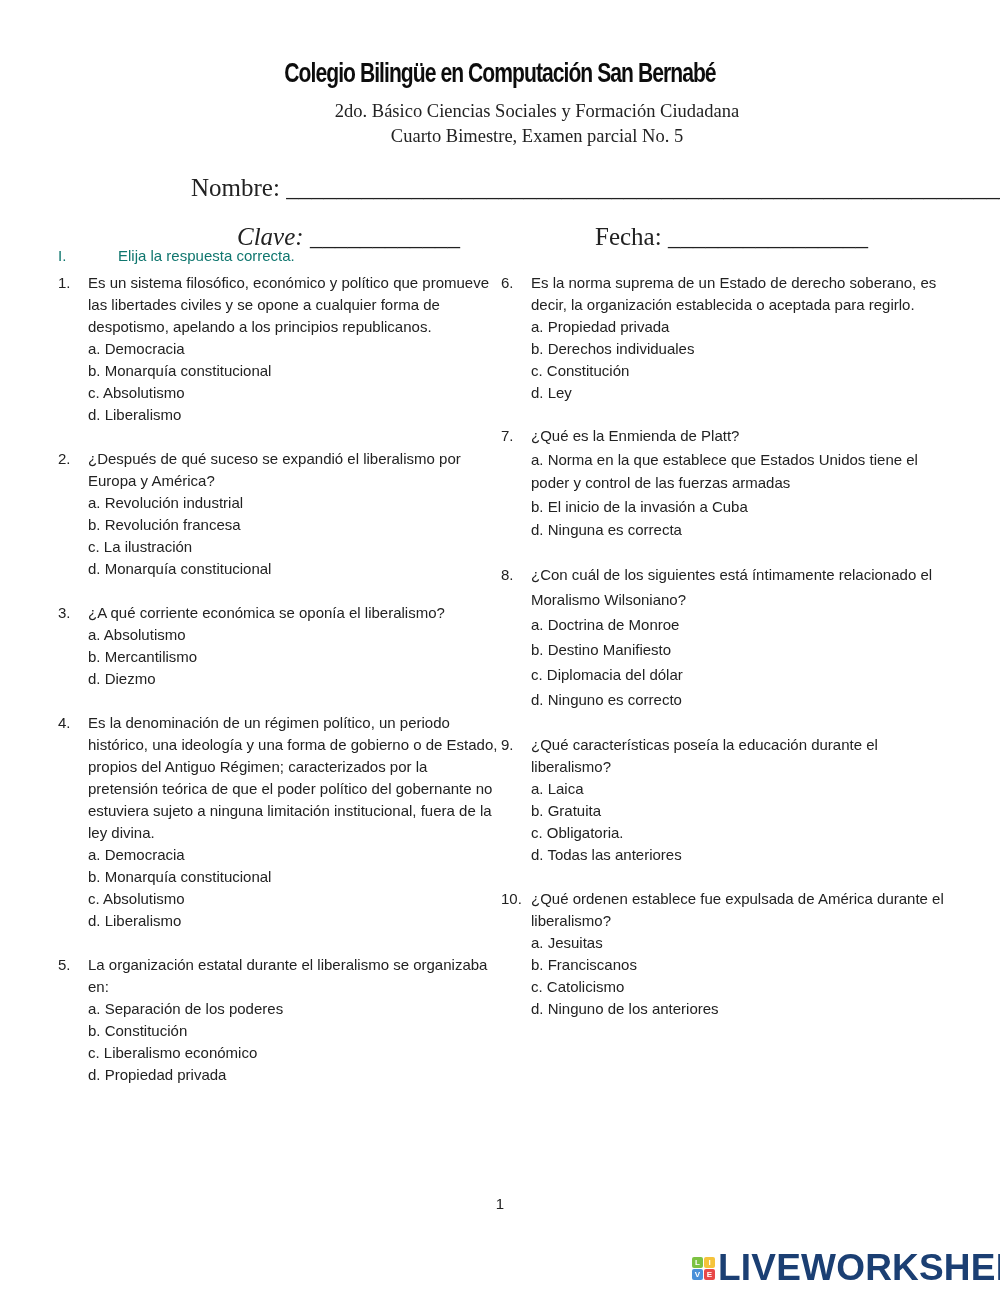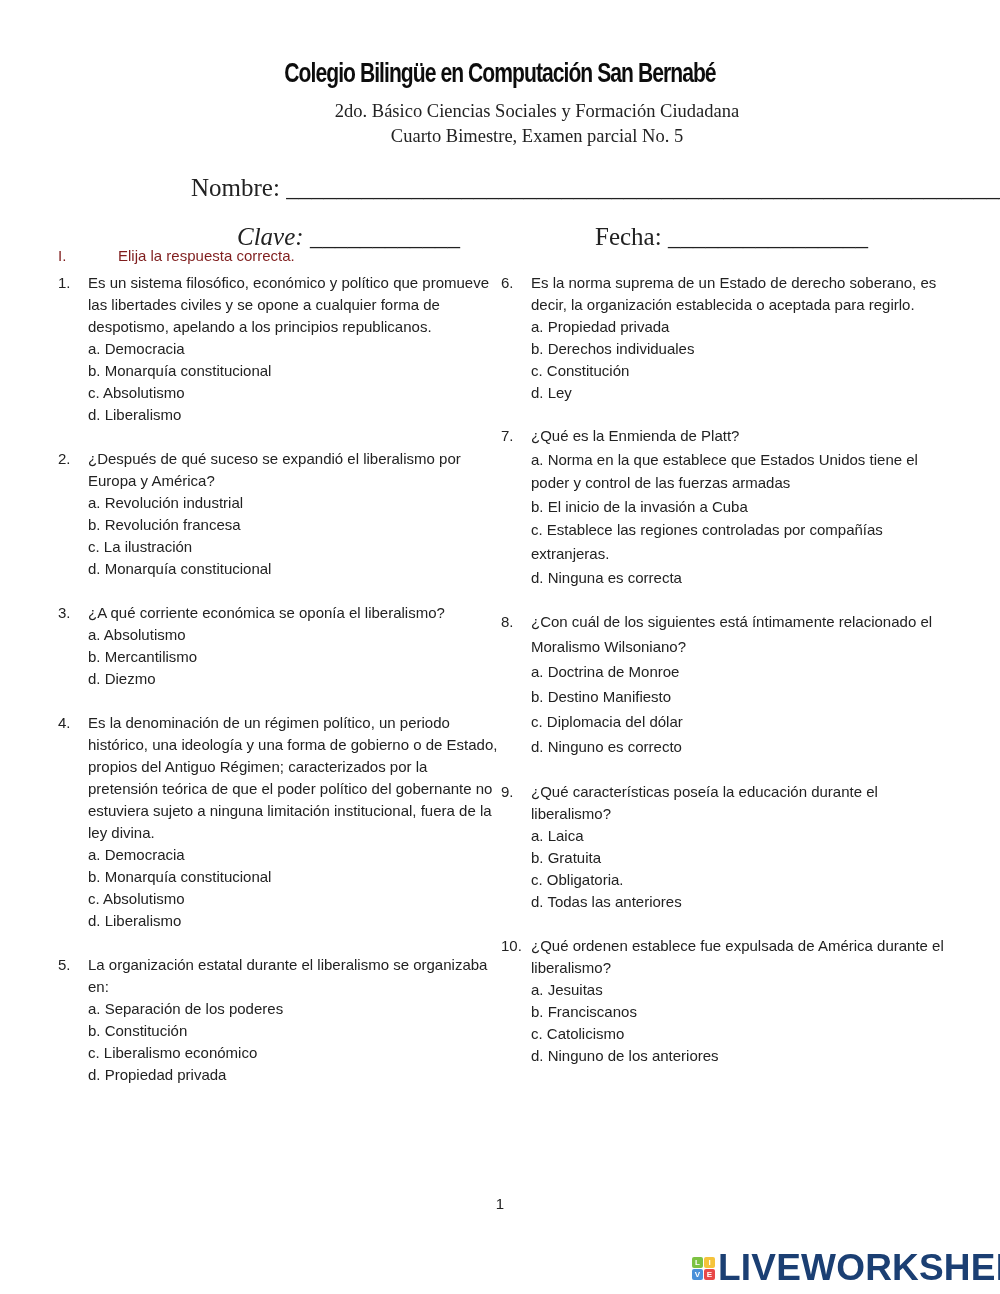--- a/index.html
+++ b/index.html
@@ -13,21 +13,21 @@
   .subtitle {
     position: absolute; left: 0; width: 1000px; text-align: center;
     font-family: "Liberation Serif", "DejaVu Serif", serif; font-size: 18.5px; color: #222; padding-left: 37px;
   }
   .field {
     position: absolute; font-family: "Liberation Serif", "DejaVu Serif", serif; font-size: 25px; color: #222;
     white-space: nowrap;
   }
   .section {
     position: absolute; left: 58px; top: 247px; font-family: "Liberation Sans", "DejaVu Sans", sans-serif;
-    font-size: 15px; color: #7f1d1d; white-space: nowrap;
+    font-size: 15px; color: #0f766e; white-space: nowrap;
   }
   .section .num { display: inline-block; width: 60px; }
   .col { position: absolute; top: 272px; font-family: "Liberation Sans", "DejaVu Sans", sans-serif; font-size: 15px; color: #222; }
   .col-left { left: 58px; width: 440px; }
   .col-right { left: 501px; width: 450px; }
   .q { position: relative; padding-left: 30px; margin-bottom: 22px; line-height: 22px; }
   .q .qnum { position: absolute; left: 0; top: 0; }
   .q .qtext { display: block; }
   .q .opt { display: block; }
   .q.tall { line-height: 23.6px; }
@@ -118,21 +118,20 @@
       <span class="opt">a. Propiedad privada</span>
       <span class="opt">b. Derechos individuales</span>
       <span class="opt">c. Constitución</span>
       <span class="opt">d. Ley</span>
     </div>
     <div class="q tall" style="margin-top:-2px;">
       <span class="qnum">7.</span>
       <span class="qtext">¿Qué es la Enmienda de Platt?</span>
       <span class="opt">a. Norma en la que establece que Estados Unidos tiene el poder y control de las fuerzas armadas</span>
       <span class="opt">b. El inicio de la invasión a Cuba</span>
-      <span class="opt">c. Establece las regiones controladas por compañías extranjeras.</span>
       <span class="opt">d. Ninguna es correcta</span>
     </div>
     <div class="q taller" style="margin-top:-2px;">
       <span class="qnum">8.</span>
       <span class="qtext">¿Con cuál de los siguientes está íntimamente relacionado el Moralismo Wilsoniano?</span>
       <span class="opt">a. Doctrina de Monroe</span>
       <span class="opt">b. Destino Manifiesto</span>
       <span class="opt">c. Diplomacia del dólar</span>
       <span class="opt">d. Ninguno es correcto</span>
     </div>

